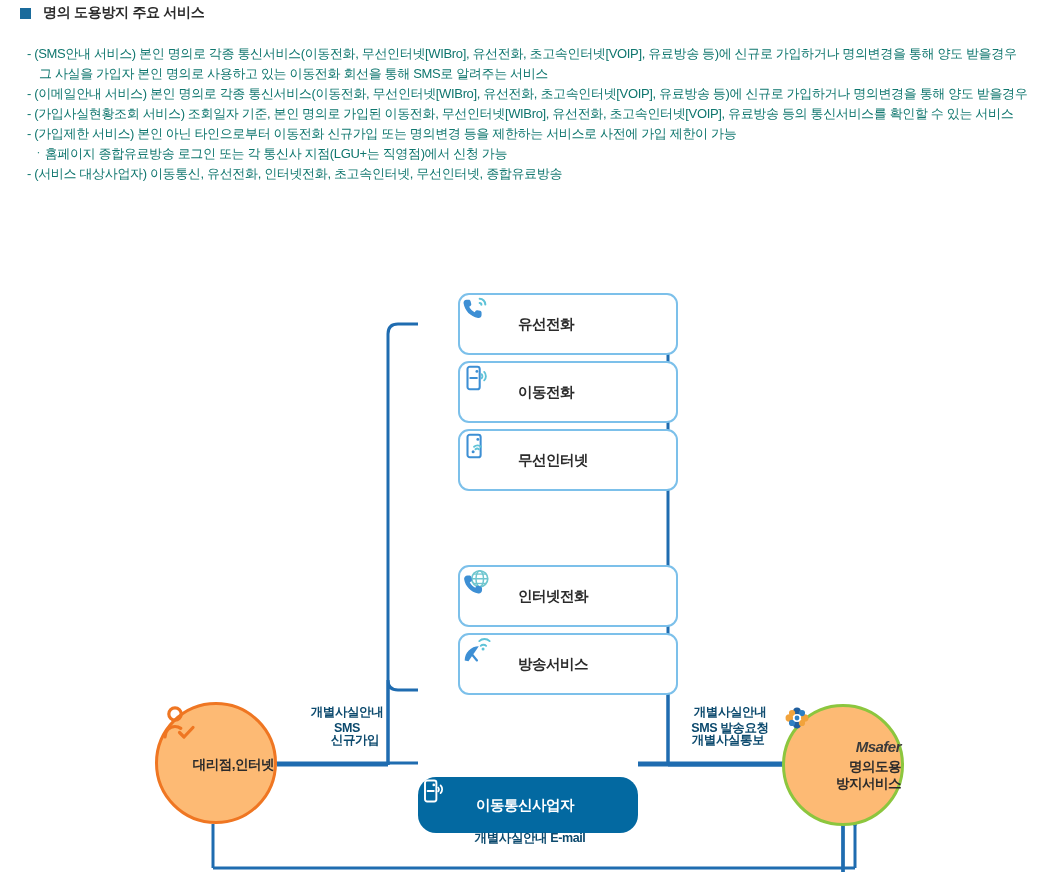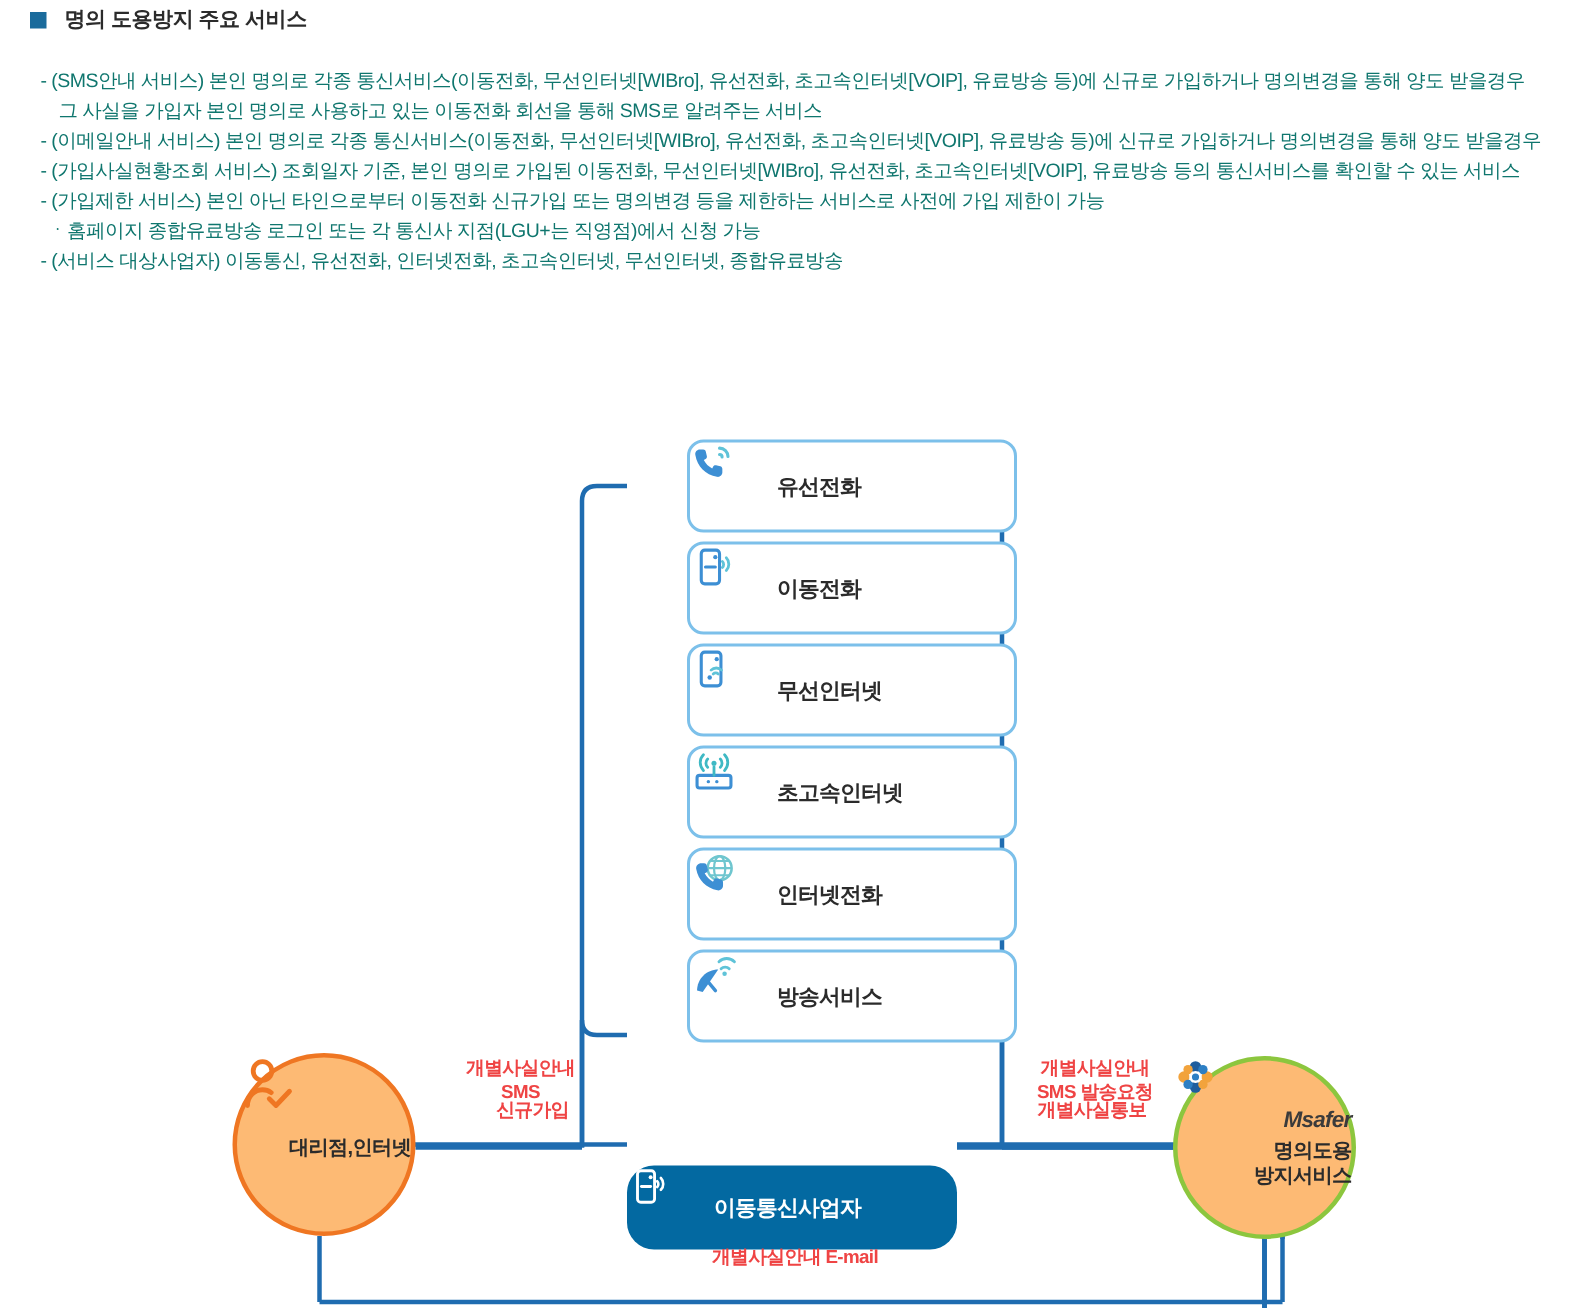--- a/index.html
+++ b/index.html
@@ -35,21 +35,21 @@
   .para.cont{ padding-left:12px; }
   .para.sub{ padding-left:5px; }
 
   
   .diagram{
     position:absolute; left:0; top:272px; width:1050px; height:600px;
   }
   .diagram svg{ position:absolute; left:0; top:0; }
   .edge-label{
     position:absolute; text-align:center;
-    font-size:12.5px; font-weight:bold; color:#ef4444; letter-spacing:-0.4px;
+    font-size:12.5px; font-weight:bold; color:#0c4a6e; letter-spacing:-0.4px;
     line-height:16px;
   }
 
   
   .svc-box{
     position:absolute; left:418px; width:220px; height:62px;
     border:2px solid #7cc0ea; border-radius:11px; background:#ffffff;
     box-sizing:border-box;
     display:flex; align-items:center;margin-left:40px;
   }
@@ -204,36 +204,20 @@
         <rect x="8" y="4" width="14" height="24" rx="2.5" fill="none" stroke="#3d8fd4" stroke-width="2.2"></rect>
         <circle cx="19" cy="9" r="1.5" fill="#3d8fd4"></circle>
         <circle cx="14" cy="22" r="1.6" fill="#3d8fd4"></circle>
         <path d="M16.5 19.5c1-1 2.6-1 3.6 0" stroke="#5fc3d8" stroke-width="2" fill="none" stroke-linecap="round"></path>
         <path d="M15 16.8c2-2 5.4-2 7.4 0" stroke="#5fc3d8" stroke-width="2" fill="none" stroke-linecap="round"></path>
       </svg>
     </span>
     <span class="svc-text">무선인터넷</span>
   </div>
 
-  <div class="svc-box" style="top:225px;">
-    <span class="svc-icon">
-      <svg width="32" height="32" viewBox="0 0 34 34">
-        <rect x="5" y="19" width="24" height="9" rx="1.8" fill="none" stroke="#3d8fd4" stroke-width="2.2"></rect>
-        <circle cx="13" cy="23.5" r="1.2" fill="#3d8fd4"></circle>
-        <circle cx="19" cy="23.5" r="1.2" fill="#3d8fd4"></circle>
-        <line x1="17" y1="13" x2="17" y2="19" stroke="#3fb9c4" stroke-width="2" stroke-linecap="round"></line>
-        <circle cx="17" cy="10.5" r="1.8" fill="#3fb9c4"></circle>
-        <path d="M12.5 7.5c-1.6 1.6-1.6 4.2 0 5.8" stroke="#3fb9c4" stroke-width="2" fill="none" stroke-linecap="round"></path>
-        <path d="M21.5 7.5c1.6 1.6 1.6 4.2 0 5.8" stroke="#3fb9c4" stroke-width="2" fill="none" stroke-linecap="round"></path>
-        <path d="M9.5 4.5c-3 3-3 8 0 11" stroke="#3fb9c4" stroke-width="2" fill="none" stroke-linecap="round"></path>
-        <path d="M24.5 4.5c3 3 3 8 0 11" stroke="#3fb9c4" stroke-width="2" fill="none" stroke-linecap="round"></path>
-      </svg>
-    </span>
-    <span class="svc-text">초고속인터넷</span>
-  </div>
 
   <div class="svc-box" style="top:293px;">
     <span class="svc-icon">
       <svg width="32" height="32" viewBox="0 0 34 34">
         <circle cx="21" cy="12.5" r="8.5" fill="none" stroke="#6fc6cf" stroke-width="1.8"></circle>
         <ellipse cx="21" cy="12.5" rx="4" ry="8.5" fill="none" stroke="#6fc6cf" stroke-width="1.6"></ellipse>
         <line x1="12.5" y1="12.5" x2="29.5" y2="12.5" stroke="#6fc6cf" stroke-width="1.6"></line>
         <line x1="14" y1="7.5" x2="28" y2="7.5" stroke="#6fc6cf" stroke-width="1.4"></line>
         <line x1="14" y1="17.5" x2="28" y2="17.5" stroke="#6fc6cf" stroke-width="1.4"></line>
         <path d="M8 9c-2.2 0-4 1.9-3.6 4.1C5.8 21 11.5 26.6 19.4 28.2c2.1.4 4-1.3 4-3.4v-2.3c0-.9-.6-1.7-1.5-1.9l-2.9-.7c-.8-.2-1.6.2-2 .9l-.7 1.3c-2.6-1.3-4.6-3.3-5.9-5.9l1.3-.7c.7-.4 1.1-1.2.9-2l-.7-2.9C11.7 9.6 10.9 9 10 9H8z" fill="#3d8fd4"></path>

